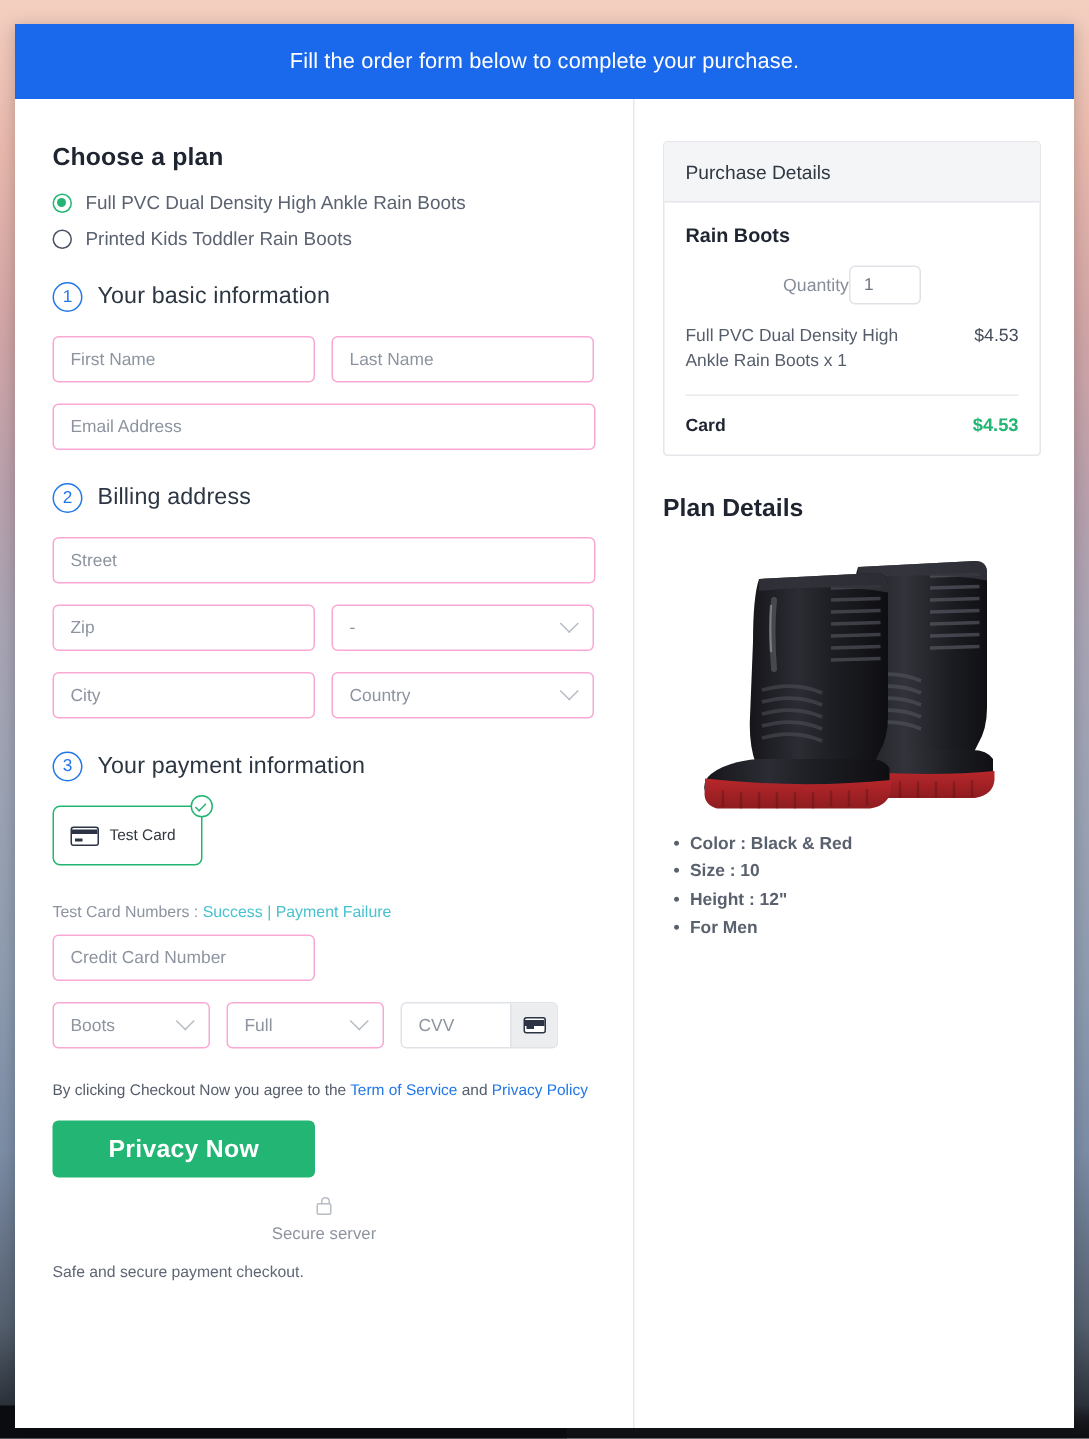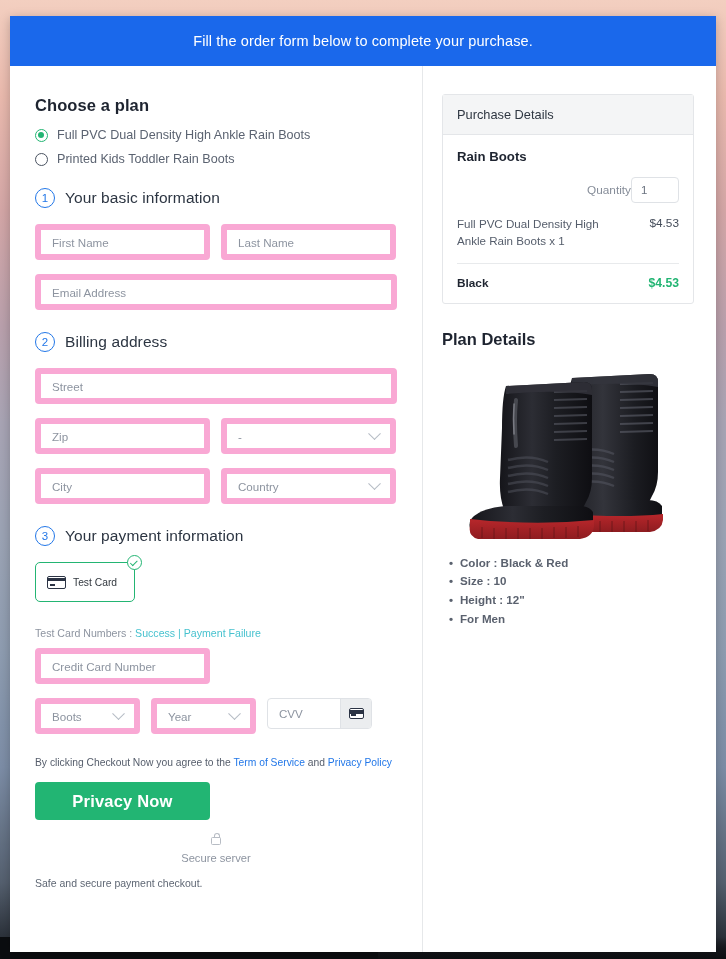--- a/index.html
+++ b/index.html
@@ -155,21 +155,21 @@
   }
 
   
   .field-row {
     display: flex;
     gap: 11px;
     margin-bottom: 14px;
   }
   .inp {
     height: 31px;
-    border: 6px solid #f9a8d4;
+    border: 1px solid #f9a8d4;
     border-radius: 4px;
     background: #fff;
     font-family: "Liberation Sans", sans-serif;
     font-size: 11.6px;
     color: #8d94a0;
     padding: 12px 11px;
     display: flex;
     align-items: center;
     width: 100%;
   }
@@ -347,21 +347,21 @@
   .pc-body { padding: 14px 14px 13px 14px; }
   .pc-product {
     font-size: 13.2px;
     font-weight: bold;
     color: #1e2430;
     margin-bottom: 13px;
   }
   .pc-qty-row {
     display: flex;
     align-items: center;
-    justify-content: flex-end;
+    justify-content: center;
     margin-bottom: 13px;
   }
   .pc-qty-label { font-size: 11.8px; color: #868d99; }
   .qty-input {
     width: 48px; height: 26px;
     border: 1px solid #dfe2e6;
     border-radius: 4px;
     font-size: 11.5px;
     color: #6b7380;
     display: flex;
@@ -507,21 +507,21 @@
       <div class="field-row">
         <div class="inp ccnum">Credit Card Number</div>
       </div>
 
       <div class="exp-row">
         <div class="inp m sel">
           <span>Boots</span>
           <span class="chev"></span>
         </div>
         <div class="inp m sel">
-          <span>Year</span>
+          <span>Full</span>
           <span class="chev"></span>
         </div>
         <div class="cvv-wrap">
           <span class="cvv-in">CVV</span>
           <span class="cvv-btn">
             <span class="card-glyph"></span>
           </span>
         </div>
       </div>
 
@@ -550,21 +550,21 @@
             <span class="pc-qty-label">Quantity</span>
             <span class="qty-input">1</span>
           </div>
 
           <div class="pc-line">
             <span class="pc-line-name">Full PVC Dual Density High Ankle Rain Boots x 1</span>
             <span class="pc-line-price">$4.53</span>
           </div>
 
           <div class="pc-total">
-            <span class="pc-total-label">Black</span>
+            <span class="pc-total-label">Card</span>
             <span class="pc-total-value">$4.53</span>
           </div>
         </div>
       </div>
 
       <div class="plan-details-title">Plan Details</div>
 
       <div class="boots-wrap">
         <svg width="248" height="180" viewBox="0 0 248 180">
           <defs>

